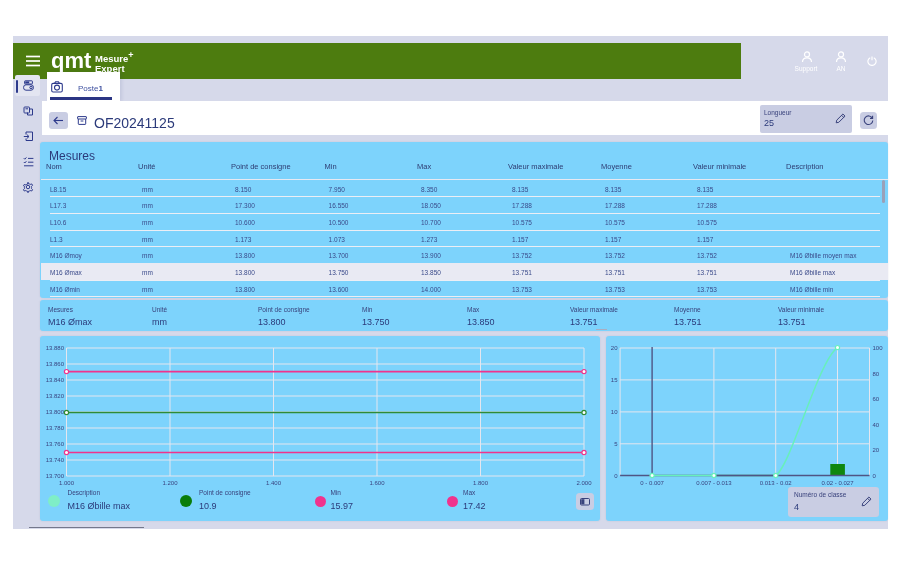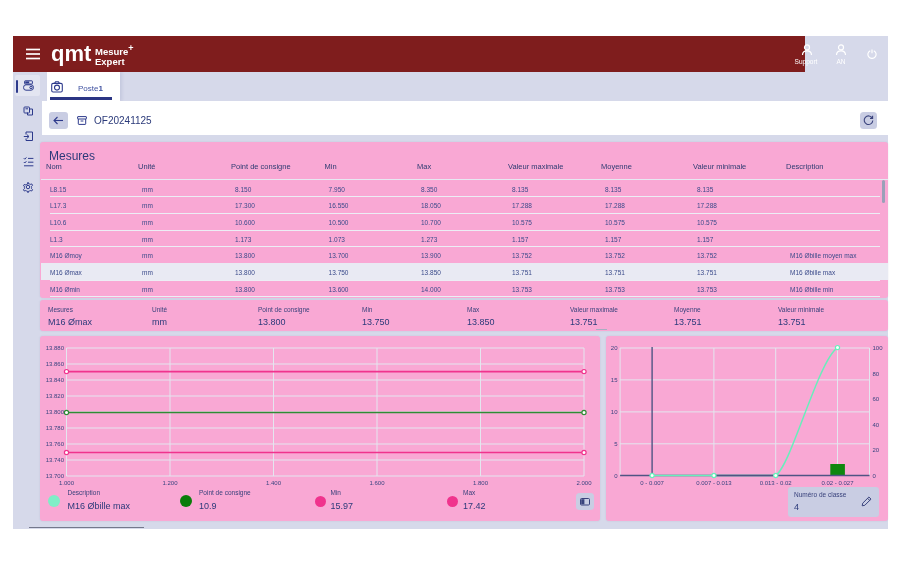--- a/index.html
+++ b/index.html
@@ -1,20 +1,20 @@
 <!DOCTYPE html>
 <html><head>
 <meta charset="utf-8">
 <style>
   * { margin:0; padding:0; box-sizing:border-box; }
   html,body { width:900px; height:566px; background:#ffffff; font-family:"Liberation Sans",sans-serif; overflow:hidden; }
   .abs { position:absolute; }
   #app { position:absolute; left:13px; top:36px; width:875px; height:493px; background:#d6d9ea; }
-  #header { position:absolute; left:0; top:0; width:792px; height:36px; background:#7f1d1d; }
-  .card { position:absolute; background:#f9a8d4; border-radius:3px; box-shadow:0 0 2px rgba(40,50,120,0.12); }
+  #header { position:absolute; left:0; top:7px; width:728px; height:36px; background:#4d7c0f; }
+  .card { position:absolute; background:#7dd3fc; border-radius:3px; box-shadow:0 0 2px rgba(40,50,120,0.12); }
   .ctl { background:#c9cde3; border-radius:3px; }
 </style>
 </head>
 <body>
 <div id="app">
   <div id="header">
 
     <svg class="abs" style="left:13px;top:11px" width="14" height="14" viewBox="0 0 14 14">
       <g stroke="#ffffff" stroke-width="1.7">
           <line x1="0" y1="2.5" x2="14" y2="2.5"></line>
@@ -107,21 +107,31 @@
       </g>
   </svg>
 
   <svg class="abs" style="left:64px;top:80px" width="10" height="9" viewBox="0 0 10 9">
     <g fill="none" stroke="#2d3a8c" stroke-width="1">
       <rect x="0.6" y="0.6" width="8.8" height="2.4" rx="0.4"></rect>
       <path d="M1.3 3 v4.8 a0.6 0.6 0 0 0 0.6 0.6 h6.2 a0.6 0.6 0 0 0 0.6-0.6 V3"></path>
       <line x1="3.6" y1="5" x2="6.4" y2="5"></line>
     </g>
   </svg>
-  <div class="abs" style="left:81px;top:79px;font-size:10px;color:#2b3a7a">OF20241125</div>
+  <div class="abs" style="left:81px;top:79px;font-size:14px;color:#2b3a7a">OF20241125</div>
+  <div class="ctl abs" style="left:747px;top:69px;width:92px;height:28px;border-radius:2px">
+    <div class="abs" style="left:4px;top:3.5px;font-size:6.5px;color:#39427c">Longueur</div>
+    <div class="abs" style="left:4px;top:13px;font-size:9px;color:#2b3a7a">25</div>
+    <svg class="abs" style="left:75px;top:8px" width="11" height="11" viewBox="0 0 11 11">
+      <g fill="none" stroke="#39427c" stroke-width="1">
+          <path d="M1.2 9.8 l0.5-2.6 l6.2-6.2 l2.1 2.1 l-6.2 6.2 z"></path>
+          <line x1="6.6" y1="2.3" x2="8.7" y2="4.4"></line>
+        </g>
+    </svg>
+  </div>
   <div class="ctl abs" style="left:846.5px;top:76px;width:17.5px;height:17px;border-radius:3.5px">
     <svg class="abs" style="left:3.5px;top:3px" width="11" height="11" viewBox="0 0 11 11">
       <path d="M9.3 3.2 A4.3 4.3 0 1 0 9.8 5.5" fill="none" stroke="#39427c" stroke-width="1.1"></path>
       <path d="M9.6 0.8 v2.6 h-2.6" fill="none" stroke="#39427c" stroke-width="1.1"></path>
     </svg>
   </div>
 
   <div class="card" style="left:27px;top:106px;width:848px;height:156px;overflow:hidden">
     <div class="abs" style="left:9px;top:7px;font-size:12px;color:#2b3a7a">Mesures</div>
     <div id="thead">

